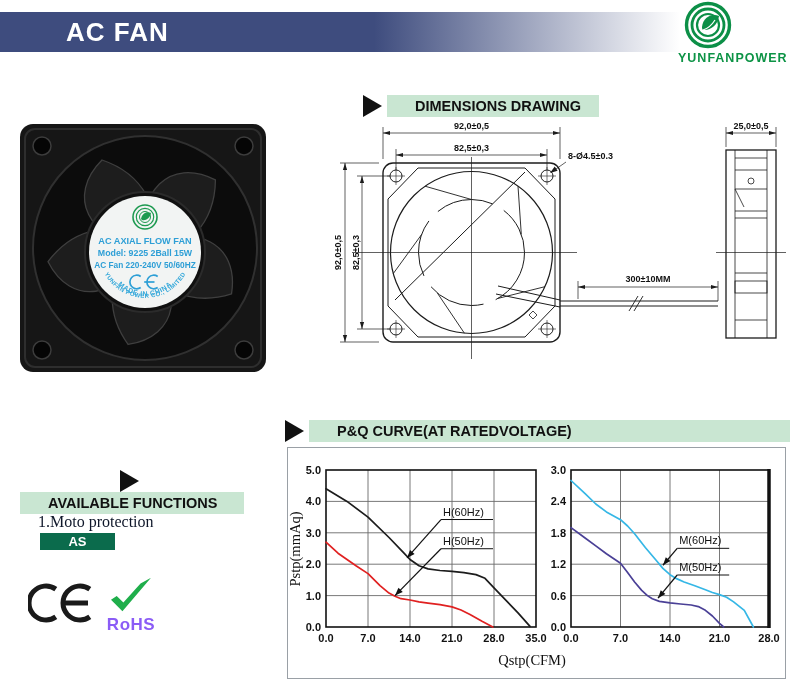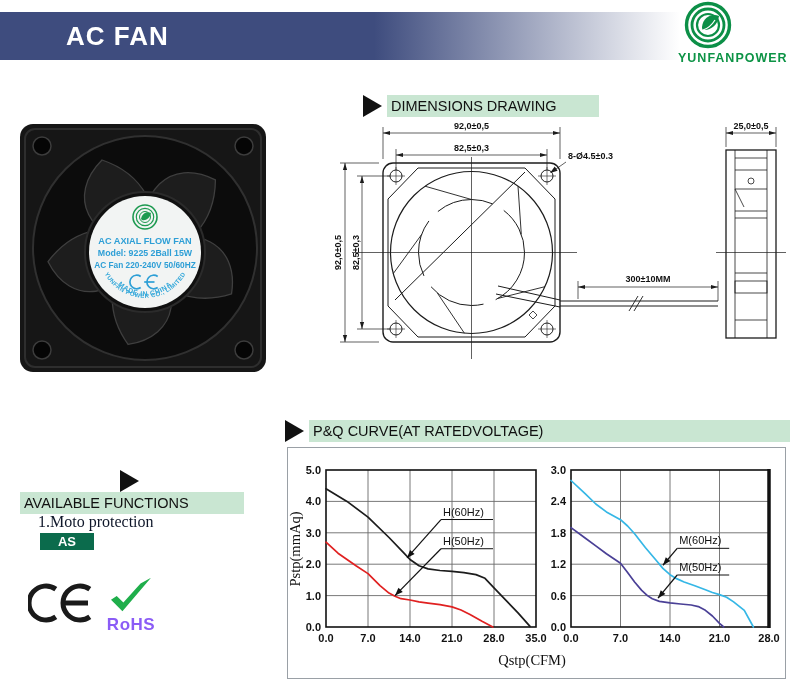--- a/index.html
+++ b/index.html
@@ -1,54 +1,54 @@
 <!DOCTYPE html>
 <html><head>
 <meta charset="utf-8">
 <style>
   html,body{margin:0;padding:0;background:#fff;}
   .page{position:relative;width:790px;height:686px;background:#fff;overflow:hidden;
         font-family:"Liberation Sans",sans-serif;}
   
-  .header-bar{position:absolute;left:0;top:12px;width:680px;height:48px;
+  .header-bar{position:absolute;left:0;top:12px;width:680px;height:40px;
     background:linear-gradient(90deg,#3e4c7e 0%,#3e4c7e 55%,rgba(62,76,126,0) 100%);}
   .header-title{position:absolute;left:66px;top:50%;transform:translateY(-50%);
     color:#fff;font-size:26px;font-weight:700;letter-spacing:1px;white-space:nowrap;}
   .logo-block{position:absolute;left:678px;top:0;width:112px;text-align:left;}
   .brand-text{color:#0c9345;font-weight:700;font-size:12.5px;letter-spacing:1px;margin-top:-3px;}
   
   .size-title{position:absolute;left:30px;top:64px;color:#156b46;font-weight:700;white-space:nowrap;}
   .size-main{font-size:44px;letter-spacing:1px;}
   .size-sub{font-size:25px;}
   
   .section-header{position:absolute;display:flex;align-items:center;}
   .arrow{width:0;height:0;border-left:19px solid #111;border-top:11px solid transparent;
     border-bottom:11px solid transparent;margin-right:5px;}
-  .section-label{background:#c9e6d2;height:22px;line-height:22px;font-weight:400;
-    font-size:14.5px;color:#111;padding-left:4px;box-sizing:border-box;white-space:nowrap;}
+  .section-label{background:#c9e6d2;height:22px;line-height:22px;font-weight:700;
+    font-size:14.5px;color:#111;padding-left:28px;box-sizing:border-box;white-space:nowrap;}
   #dim-header{left:363px;top:95px;}
   #dim-header .section-label{width:212px;}
   #pq-header{left:285px;top:420px;}
   #pq-header .section-label{width:520px;}
   #fn-header{left:20px;top:470px;flex-direction:column;}
   #fn-header .section-label{width:224px;}
   
   .photo{position:absolute;left:18px;top:122px;}
   .drawing{position:absolute;left:300px;top:115px;}
   
   .chart-box{position:absolute;left:287px;top:447px;width:497px;height:230px;
     border:1px solid #9aa0a6;background:#fff;}
   .tick{font:700 11px "Liberation Sans",sans-serif;fill:#111;}
   .ann{font:400 11px "Liberation Sans",sans-serif;fill:#111;}
   .axis-label{font:400 14.5px "Liberation Serif",serif;fill:#111;}
   .dim{font:700 9px "Liberation Sans",sans-serif;fill:#111;}
   
   .moto{position:absolute;left:38px;top:513px;font-family:"Liberation Serif",serif;
     font-size:16px;color:#0f172a;}
-  .as-badge{position:absolute;left:40px;top:533px;width:54px;height:17px;background:#0b6b4c;
+  .as-badge{position:absolute;left:40px;top:533px;width:75px;height:17px;background:#0b6b4c;
     color:#fff;font-weight:700;font-size:13px;text-align:center;line-height:17px;}
   .ce{position:absolute;left:28px;top:580px;}
   .rohs{position:absolute;left:100px;top:574px;width:62px;text-align:center;}
   .rohs-text{color:#8b5cf6;font-weight:700;font-size:17px;margin-top:-3px;letter-spacing:.5px;}
 </style>
 </head>
 <body>
 
 <div class="page">
 

